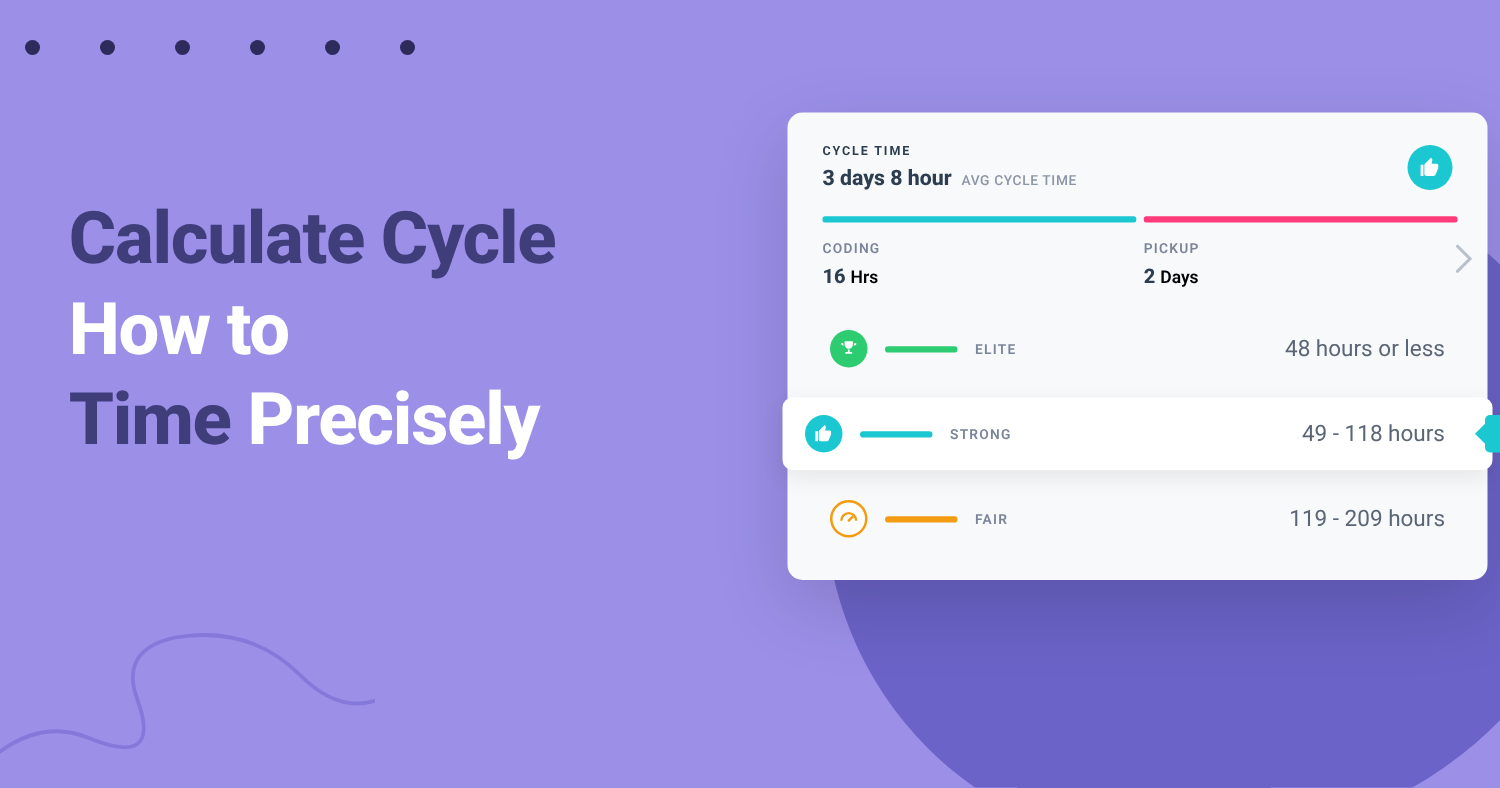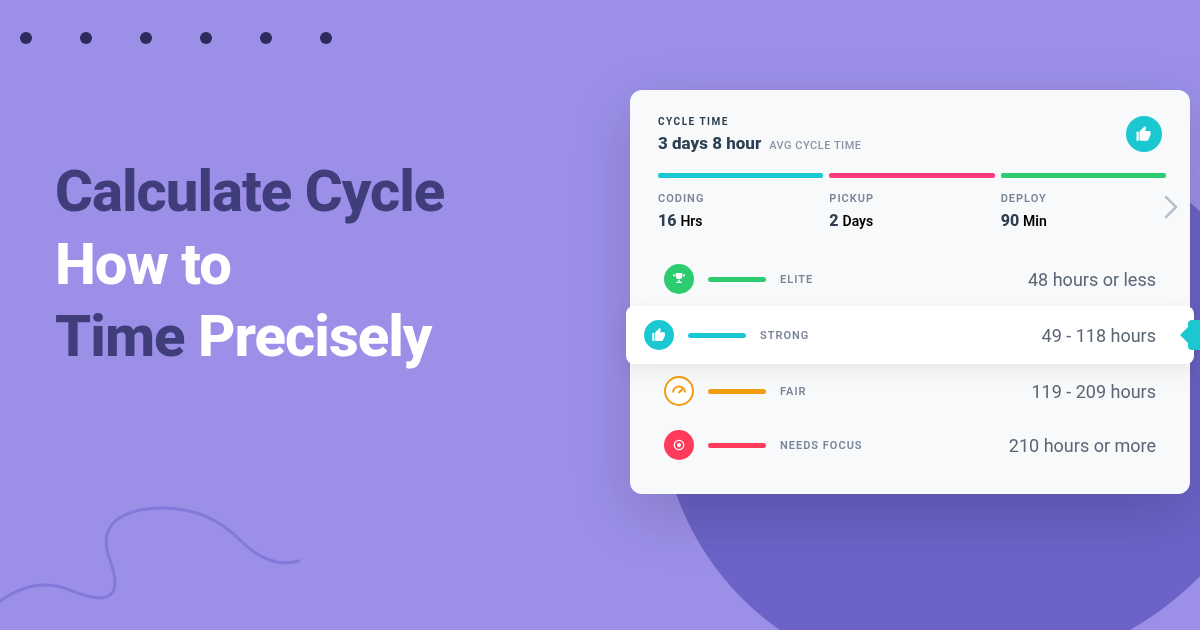--- a/index.html
+++ b/index.html
@@ -147,21 +147,21 @@
     .tier {
       display: flex;
       align-items: center;
       padding: 12px 10px;
       font-size: 12px;
     }
     .tier.highlighted {
       background: white;
       border-radius: 8px;
       box-shadow: 0 6px 20px rgba(0,0,0,0.08);
-      margin: 0 -28px;
+      margin: 12px -28px;
       padding: 14px 38px 14px 18px;
       position: relative;
     }
     .tier-icon {
       width: 30px;
       height: 30px;
       border-radius: 50%;
       display: flex;
       align-items: center;
       justify-content: center;
@@ -262,25 +262,20 @@
     <div class="stage">
       <div class="stage-bar bar-teal"></div>
       <div class="stage-label">CODING</div>
       <div><span class="stage-value">16</span> <span class="stage-unit">Hrs</span></div>
     </div>
     <div class="stage">
       <div class="stage-bar bar-pink"></div>
       <div class="stage-label">PICKUP</div>
       <div><span class="stage-value">2</span> <span class="stage-unit">Days</span></div>
     </div>
-    <div class="stage">
-      <div class="stage-bar bar-green"></div>
-      <div class="stage-label">DEPLOY</div>
-      <div><span class="stage-value">90</span> <span class="stage-unit">Min</span></div>
-    </div>
     <div class="chevron">
       <svg width="14" height="24" viewBox="0 0 14 24" fill="none">
           <path d="M2 2l10 10L2 22" stroke="currentColor" stroke-width="2.5" stroke-linecap="round"></path>
         </svg>
     </div>
   </div>
 
   <div class="tiers">
     <div class="tier">
       <div class="tier-icon icon-green">
@@ -310,25 +305,14 @@
         <svg width="18" height="18" viewBox="0 0 24 24" fill="none" stroke="#F39C12" stroke-width="2.5">
             <path d="M4 14a8 8 0 0116 0"></path>
             <path d="M12 14l4-4" stroke-linecap="round"></path>
           </svg>
       </div>
       <div class="tier-bar tbar-orange"></div>
       <div class="tier-name">FAIR</div>
       <div class="tier-range">119 - 209 hours</div>
     </div>
 
-    <div class="tier">
-      <div class="tier-icon icon-red">
-        <svg width="16" height="16" viewBox="0 0 24 24" fill="none" stroke="white" stroke-width="2">
-            <circle cx="12" cy="12" r="7"></circle>
-            <circle cx="12" cy="12" r="2" fill="white"></circle>
-          </svg>
-      </div>
-      <div class="tier-bar tbar-red"></div>
-      <div class="tier-name">NEEDS FOCUS</div>
-      <div class="tier-range">210 hours or more</div>
-    </div>
   </div>
 </div>
 
 </body></html>

